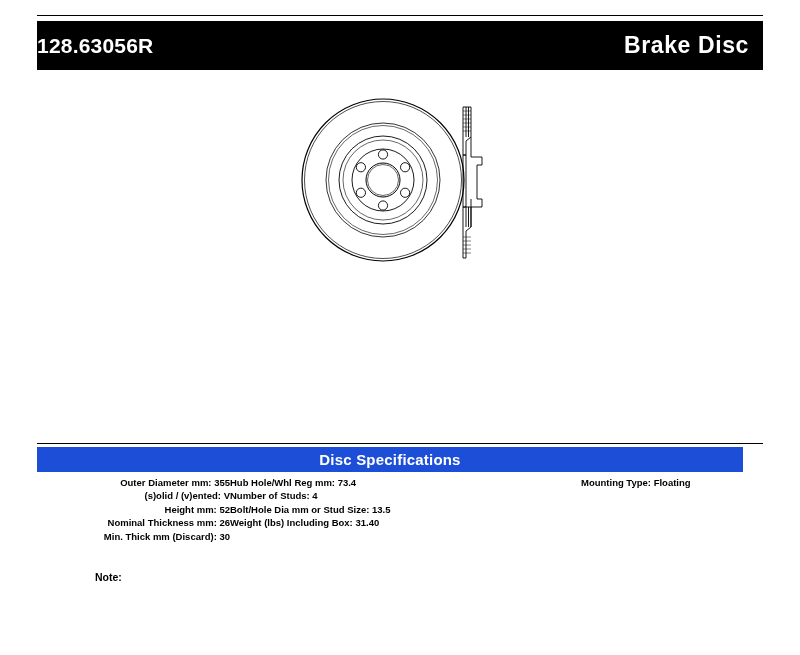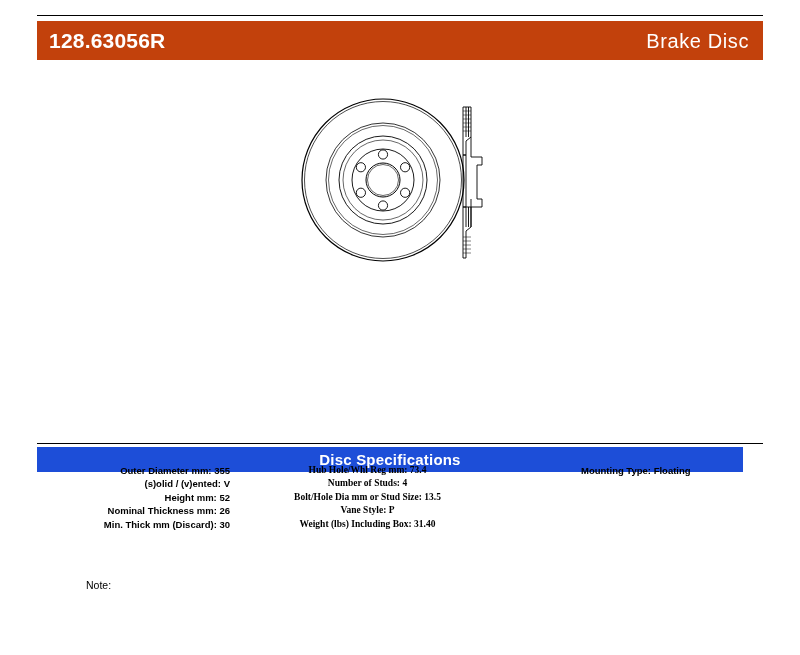--- a/index.html
+++ b/index.html
@@ -15,39 +15,39 @@
     position: relative;
     overflow: hidden;
   }
 
   
   .header-bar {
     position: absolute;
     left: 37px;
     top: 21px;
     width: 726px;
-    height: 39px;
-    background: #c2410c;
+    height: 49px;
+    background: #000000;
     display: flex;
     align-items: center;
     justify-content: space-between;
     box-sizing: border-box;
-    padding: 0 14px 0 12px;
+    padding: 0 14px 0 0;
   }
   .header-part {
     color: #ffffff;
     font-size: 21px;
     font-weight: bold;
     letter-spacing: 0.2px;
     line-height: 1;
   }
   .header-title {
     color: #ffffff;
-    font-size: 20px;
-    font-weight: normal;
+    font-size: 23px;
+    font-weight: bold;
     letter-spacing: 0.6px;
     line-height: 1;
   }
 
   
   .drawing {
     position: absolute;
     left: 280px;
     top: 80px;
     width: 260px;
@@ -80,54 +80,52 @@
     color: #ffffff;
     font-size: 15px;
     font-weight: bold;
     line-height: 1;
     letter-spacing: 0.2px;
   }
 
   .spec-columns {
     position: absolute;
     left: 37px;
-    top: 464px;
+    top: 476px;
     width: 726px;
     display: flex;
     align-items: flex-start;
   }
   .spec-col {
     font-size: 9.5px;
     font-weight: bold;
     line-height: 13.4px;
   }
   .col-left {
     width: 193px;
     text-align: right;
   }
   .col-mid {
     width: 275px;
-    text-align: center;
-    font-family: Liberation Serif, serif;
+    text-align: left;
   }
   .col-right {
     width: 258px;
     text-align: left;
     padding-left: 76px;
     box-sizing: border-box;
   }
   .spec-line { white-space: nowrap; }
 
   .note {
     position: absolute;
-    left: 86px;
+    left: 95px;
     top: 571px;
     font-size: 10.5px;
-    font-weight: normal;
-    margin-top: 8px;
+    font-weight: bold;
   }
 
   
   .hr-top {
     position: absolute;
     left: 37px;
     top: 15px;
     width: 726px;
     height: 0;
     border-top: 1px solid #000000;
@@ -227,21 +225,20 @@
     <div class="spec-line">Outer Diameter mm: 355</div>
     <div class="spec-line">(s)olid / (v)ented: V</div>
     <div class="spec-line">Height mm: 52</div>
     <div class="spec-line">Nominal Thickness mm: 26</div>
     <div class="spec-line">Min. Thick mm (Discard): 30</div>
   </div>
   <div class="spec-col col-mid">
     <div class="spec-line">Hub Hole/Whl Reg mm: 73.4</div>
     <div class="spec-line">Number of Studs:  4</div>
     <div class="spec-line">Bolt/Hole Dia mm or Stud Size: 13.5</div>
-    <div class="spec-line">Vane Style: P</div>
     <div class="spec-line">Weight (lbs) Including Box: 31.40</div>
   </div>
   <div class="spec-col col-right">
     <div class="spec-line">Mounting Type: Floating</div>
   </div>
 </div>
 
 <div class="note">Note:</div>
 
 </body></html>

